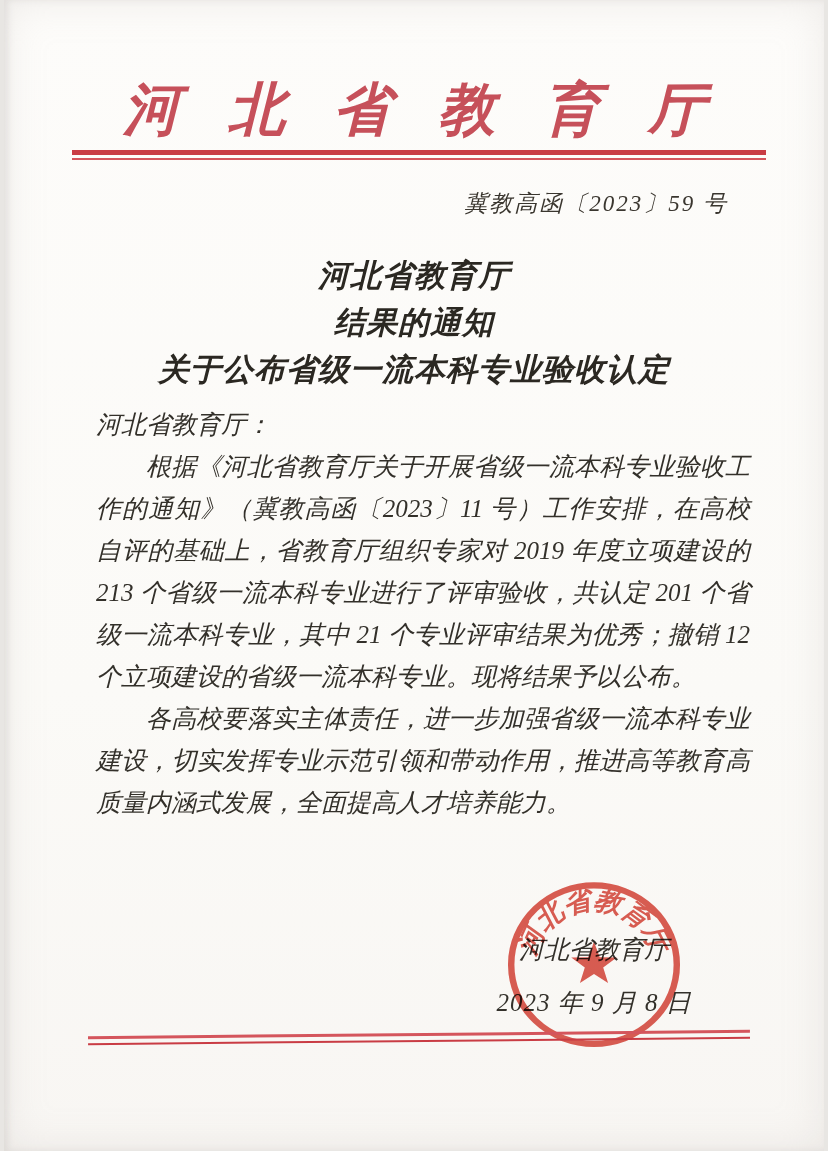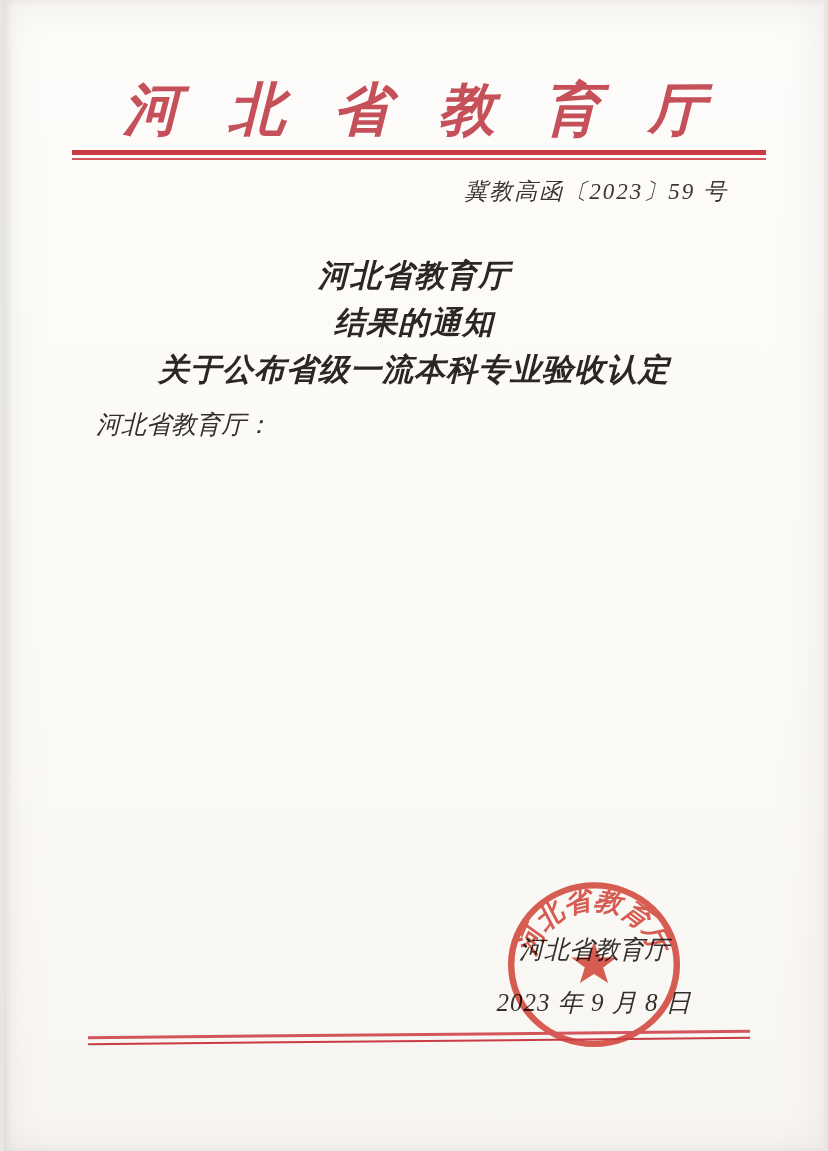--- a/index.html
+++ b/index.html
@@ -21,21 +21,21 @@
     font-size:57px;font-weight:bold;
     letter-spacing:48px;text-indent:48px;
     color:#c6505a;
     white-space:nowrap;
   }
   .rule{position:absolute;left:68px;width:694px;}
   .rule-top{top:150px;}
   .rule-top .thick{height:5px;background:#c93c44;}
   .rule-top .thin{height:2px;background:#d4555c;margin-top:3px;}
   .doc-number{
-    position:absolute;top:176px;right:96px;
+    position:absolute;top:188px;right:96px;
     font-size:23px;color:#3a362f;letter-spacing:2px;
   }
   
   .notice-title{
     position:absolute;top:252px;left:0;right:0;
     text-align:center;font-weight:bold;color:#2b2822;
     font-size:31px;line-height:47px;letter-spacing:1px;
   }
   
   .body{
@@ -81,20 +81,22 @@
   <div class="doc-number">冀教高函〔2023〕59 号</div>
 
   <div class="notice-title">
     <div>河北省教育厅</div>
     <div>结果的通知</div>
     <div>关于公布省级一流本科专业验收认定</div>
   </div>
 
   <div class="body">
     <p>河北省教育厅：</p>
+    <p class="indent">根据《河北省教育厅关于开展省级一流本科专业验收工作的通知》（冀教高函〔2023〕11 号）工作安排，在高校自评的基础上，省教育厅组织专家对 2019 年度立项建设的 213 个省级一流本科专业进行了评审验收，共认定 201 个省级一流本科专业，其中 21 个专业评审结果为优秀；撤销 12 个立项建设的省级一流本科专业。现将结果予以公布。</p>
+    <p class="indent">各高校要落实主体责任，进一步加强省级一流本科专业建设，切实发挥专业示范引领和带动作用，推进高等教育高质量内涵式发展，全面提高人才培养能力。</p>
   </div>
 
   <div class="signature">
     <div class="signer">河北省教育厅</div>
     <div class="date">2023 年 9 月 8 日</div>
   </div>
 
   <svg class="seal" viewBox="0 0 200 200" preserveAspectRatio="none">
     <circle cx="100" cy="103" r="90" fill="none" stroke="#d8473c" stroke-width="7"></circle>
     <defs>

